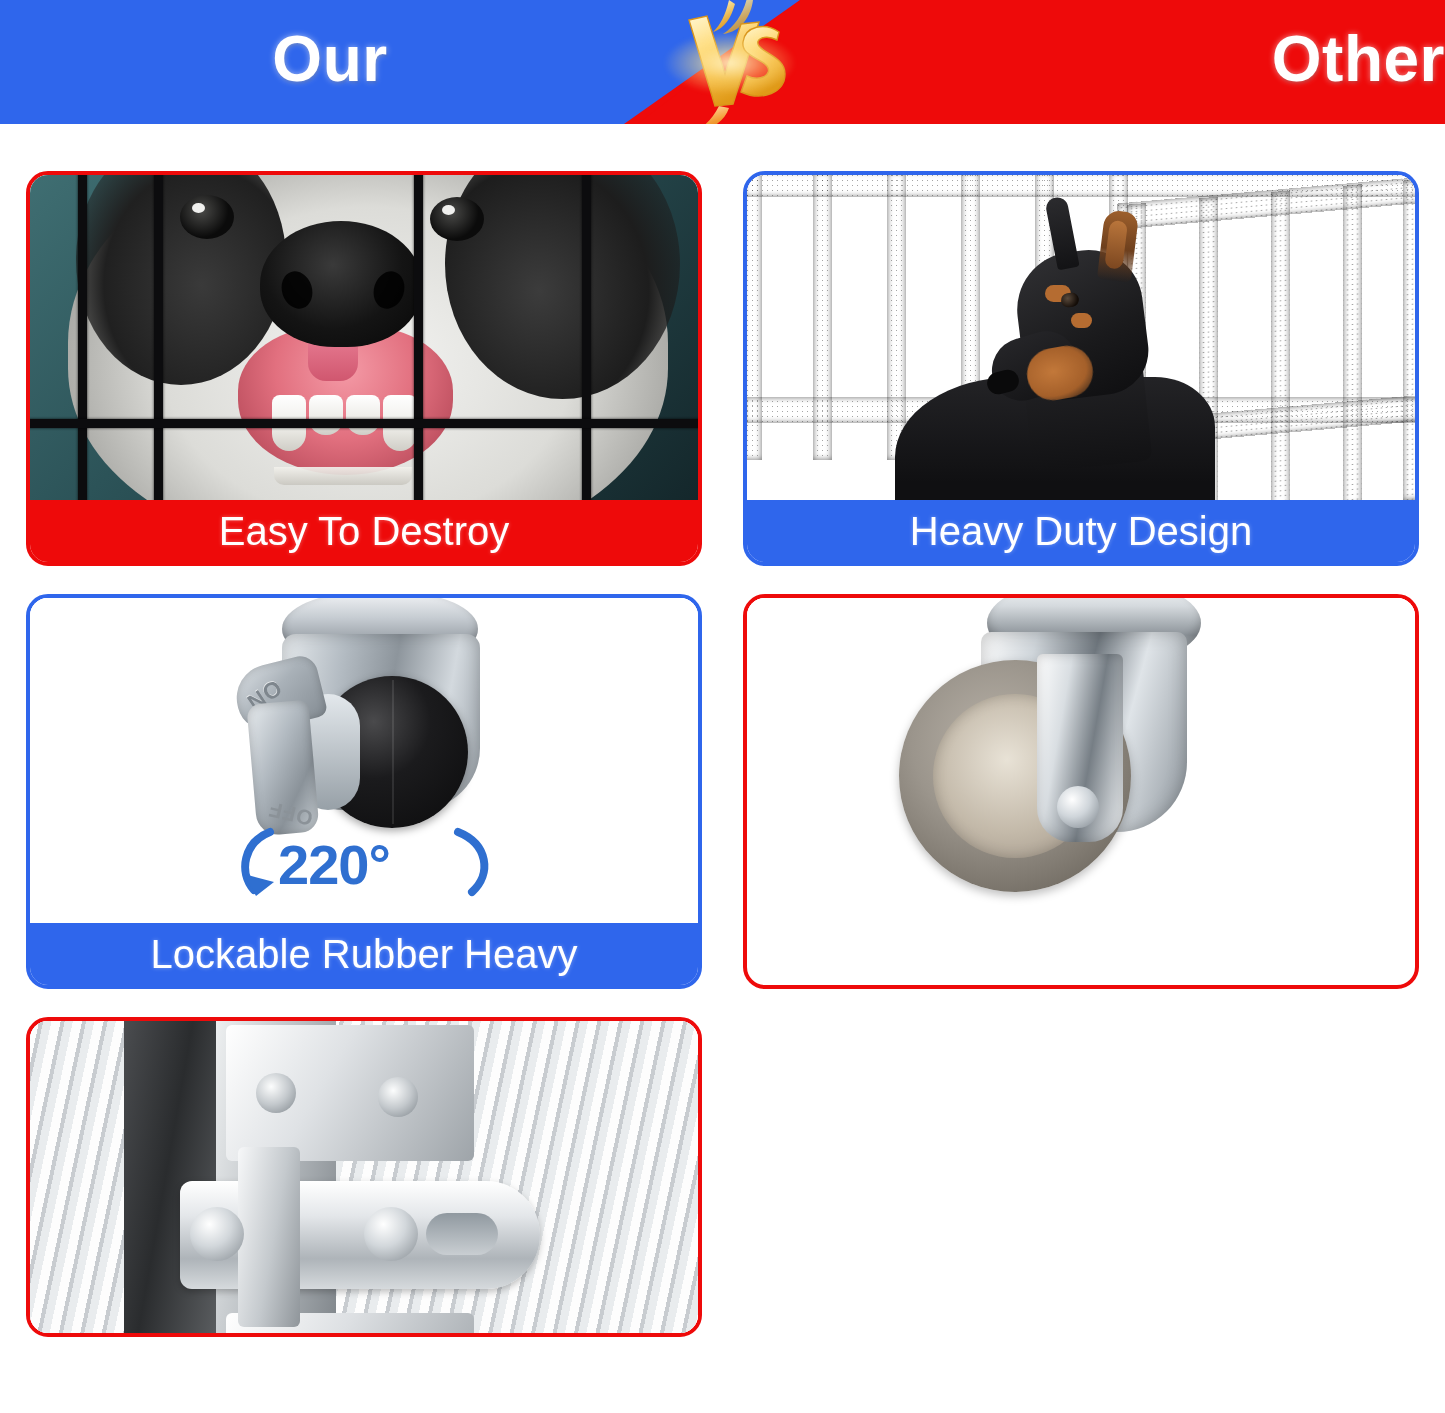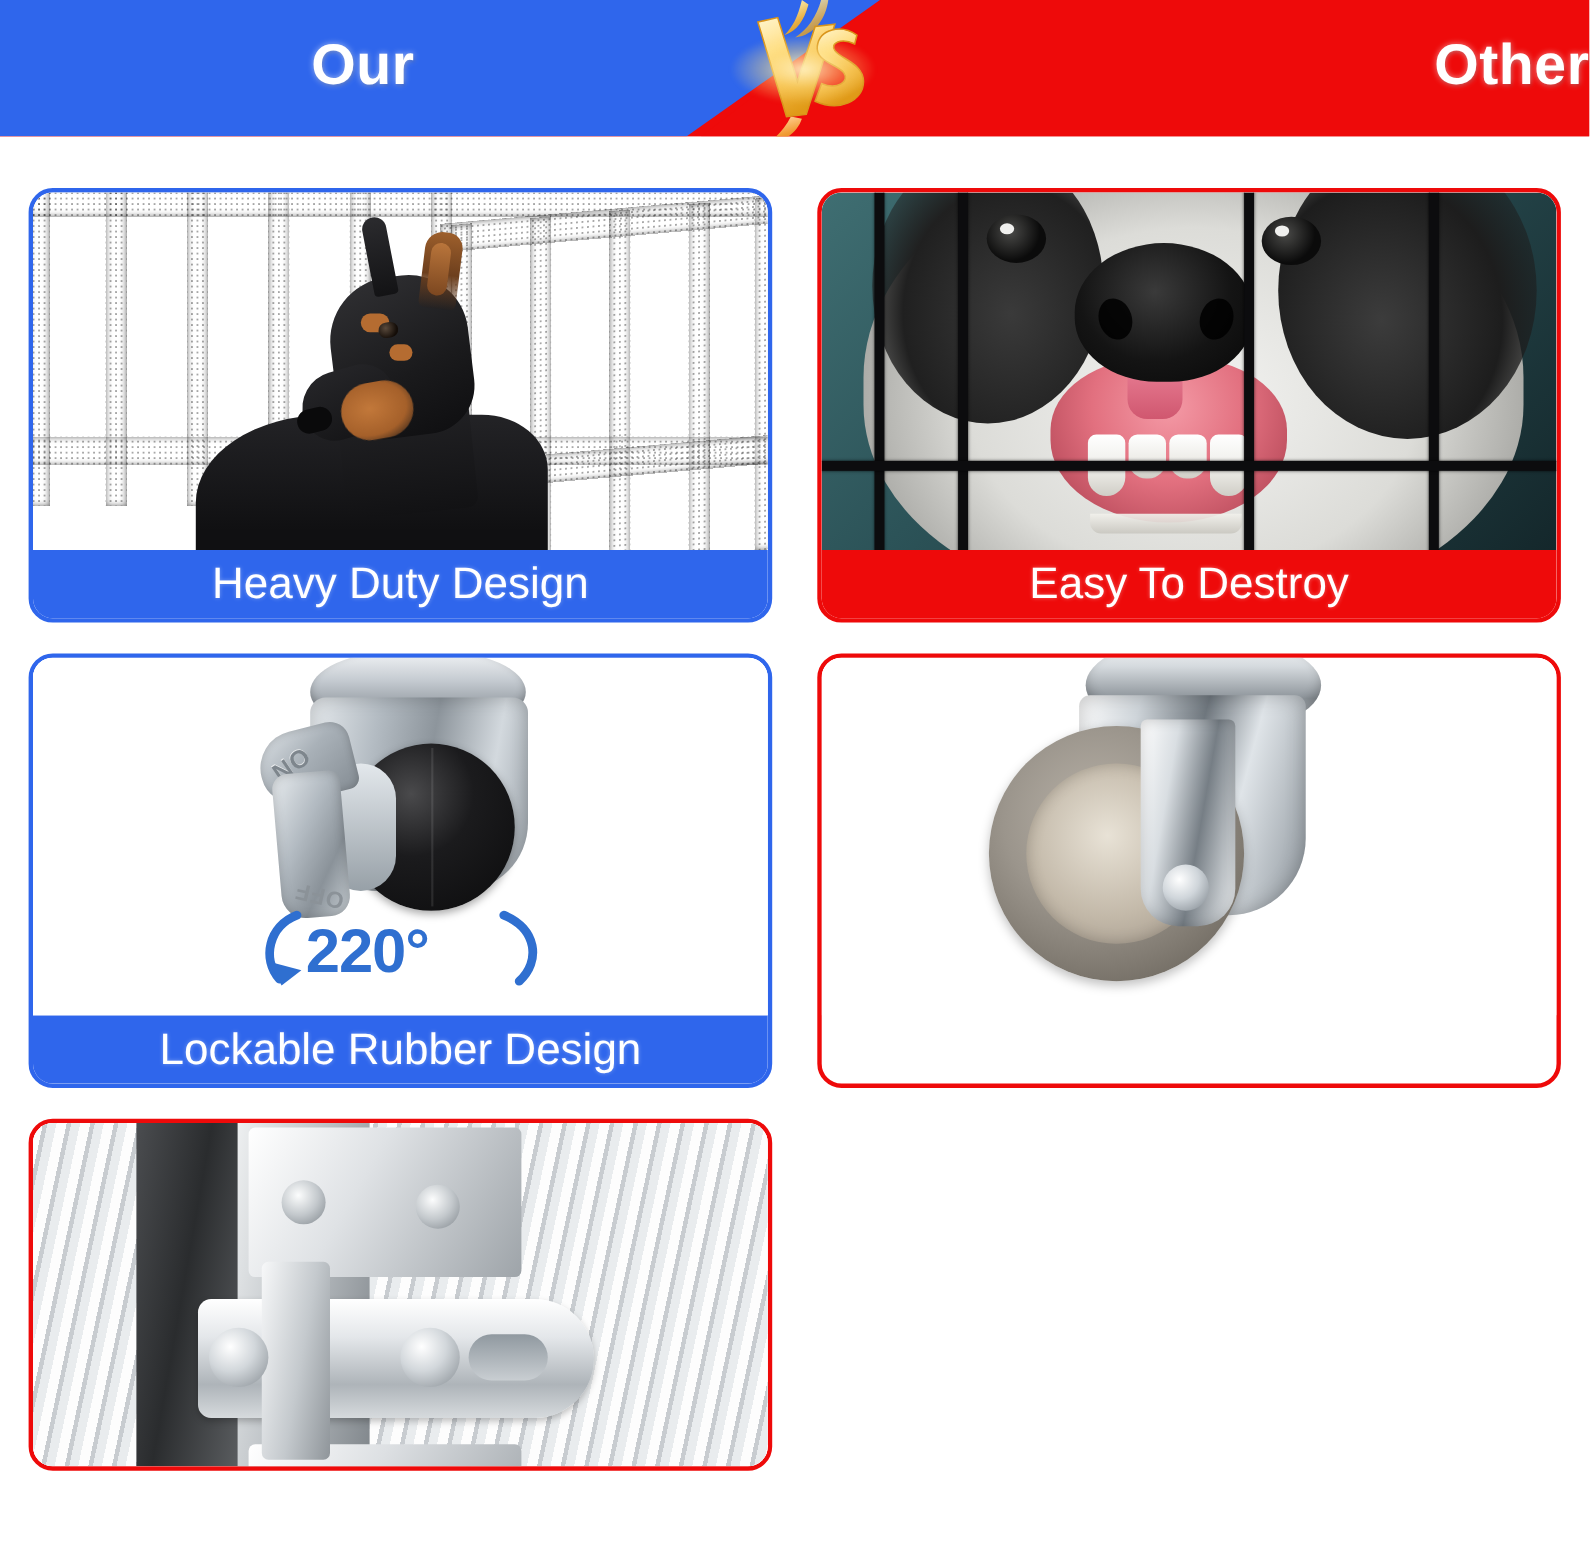--- a/index.html
+++ b/index.html
@@ -40,21 +40,21 @@
     left: 0; top: 0;
     width: 1445px; height: 124px;
     background: #ee0a0a;
     clip-path: polygon(55.4% 0, 100% 0, 100% 100%, 44.1% 100%);
   }
   .header-title {
     position: absolute;
     top: 0;
     height: 124px;
     line-height: 118px;
-    font-size: 52px;
+    font-size: 64px;
     font-weight: bold;
     color: #ffffff;
     letter-spacing: 0.5px;
     text-shadow: 0 0 6px rgba(255,255,255,0.55), 1px 2px 3px rgba(0,0,0,0.18);
     white-space: nowrap;
   }
   .title-our   { left: 0;   width: 660px; text-align: center; }
   .title-other { right: 0;  width: 680px; text-align: right; }
 
   
@@ -715,60 +715,20 @@
         <path d="M124 34 C 110 24, 90 28, 88 44 C 86 58, 106 60, 112 68
                  C 118 76, 106 84, 92 78 L 86 94 C 108 104, 130 94, 130 76
                  C 130 60, 110 56, 104 48 C 99 41, 110 36, 122 42 Z" fill="url(#goldg)" stroke="#d9941a" stroke-width="1.4"></path>
       </svg>
     </div>
   </div>
 
   <div class="grid">
 
     <div class="row row1">
-
-      <div class="card ours">
-        <div class="photo">
-          <div class="crate">
-            <div class="bar v tex" style="left:-4px;"></div>
-            <div class="bar v tex" style="left:66px;"></div>
-            <div class="bar v tex" style="left:140px;"></div>
-            <div class="bar v tex" style="left:214px;"></div>
-            <div class="bar v tex" style="left:288px;"></div>
-            <div class="bar v tex" style="left:362px;"></div>
-            <div class="bar h tex" style="top:-4px;"></div>
-            <div class="bar h tex" style="top:222px;"></div>
-
-            <div class="door">
-              <div class="bar v tex" style="left:6px;  top:10px; bottom:10px;"></div>
-              <div class="bar v tex" style="left:78px; top:10px; bottom:10px;"></div>
-              <div class="bar v tex" style="left:150px;top:10px; bottom:10px;"></div>
-              <div class="bar v tex" style="left:222px;top:10px; bottom:10px;"></div>
-              <div class="bar v tex" style="left:282px;top:10px; bottom:10px;"></div>
-              <div class="bar h tex" style="top:8px;"></div>
-              <div class="bar h tex" style="top:226px;"></div>
-            </div>
-
-            <div class="dober">
-              <div class="d-body"></div>
-              <div class="d-neck"></div>
-              <div class="d-head"></div>
-              <div class="d-muzzle"></div>
-              <div class="d-tan-cheek"></div>
-              <div class="d-nose"></div>
-              <div class="d-tan-brow"></div>
-              <div class="d-tan-brow2"></div>
-              <div class="d-eye"></div>
-              <div class="d-ear-l"></div>
-              <div class="d-ear-r"></div>
-            </div>
-          </div>
-        </div>
-        <div class="caption">Heavy Duty Design</div>
-      </div>
 
       <div class="card other">
         <div class="photo">
           <div class="husky-scene">
             <div class="h-head"></div>
             <div class="h-mask-l"></div>
             <div class="h-mask-r"></div>
             <div class="h-eye l"></div>
             <div class="h-eye r"></div>
             <div class="h-mouth"></div>
@@ -786,20 +746,60 @@
 
             <div class="wire v" style="left:48px;"></div>
             <div class="wire v" style="left:124px;"></div>
             <div class="wire v" style="left:384px;"></div>
             <div class="wire v" style="left:552px;"></div>
             <div class="wire h" style="top:244px;"></div>
           </div>
         </div>
         <div class="caption">Easy To Destroy</div>
       </div>
+
+      <div class="card ours">
+        <div class="photo">
+          <div class="crate">
+            <div class="bar v tex" style="left:-4px;"></div>
+            <div class="bar v tex" style="left:66px;"></div>
+            <div class="bar v tex" style="left:140px;"></div>
+            <div class="bar v tex" style="left:214px;"></div>
+            <div class="bar v tex" style="left:288px;"></div>
+            <div class="bar v tex" style="left:362px;"></div>
+            <div class="bar h tex" style="top:-4px;"></div>
+            <div class="bar h tex" style="top:222px;"></div>
+
+            <div class="door">
+              <div class="bar v tex" style="left:6px;  top:10px; bottom:10px;"></div>
+              <div class="bar v tex" style="left:78px; top:10px; bottom:10px;"></div>
+              <div class="bar v tex" style="left:150px;top:10px; bottom:10px;"></div>
+              <div class="bar v tex" style="left:222px;top:10px; bottom:10px;"></div>
+              <div class="bar v tex" style="left:282px;top:10px; bottom:10px;"></div>
+              <div class="bar h tex" style="top:8px;"></div>
+              <div class="bar h tex" style="top:226px;"></div>
+            </div>
+
+            <div class="dober">
+              <div class="d-body"></div>
+              <div class="d-neck"></div>
+              <div class="d-head"></div>
+              <div class="d-muzzle"></div>
+              <div class="d-tan-cheek"></div>
+              <div class="d-nose"></div>
+              <div class="d-tan-brow"></div>
+              <div class="d-tan-brow2"></div>
+              <div class="d-eye"></div>
+              <div class="d-ear-l"></div>
+              <div class="d-ear-r"></div>
+            </div>
+          </div>
+        </div>
+        <div class="caption">Heavy Duty Design</div>
+      </div>
     </div>
 
     <div class="row row2">
 
       <div class="card ours">
         <div class="photo">
           <div class="wheel-scene">
 
             <div class="cast-bolt"></div>
             <div class="cast-top"></div>
@@ -819,21 +819,21 @@
             <div class="deg-wrap">
               <svg width="300" height="86" viewBox="0 0 300 86">
                 <path d="M50 6 C 24 16, 18 46, 34 64" fill="none" stroke="#2F6FD0" stroke-width="8" stroke-linecap="round"></path>
                 <path d="M24 48 L 36 70 L 54 56 Z" fill="#2F6FD0"></path>
                 <path d="M238 6 C 268 18, 272 48, 252 66" fill="none" stroke="#2F6FD0" stroke-width="8" stroke-linecap="round"></path>
               </svg>
               <div class="deg-text">220°</div>
             </div>
           </div>
         </div>
-        <div class="caption">Lockable Rubber Design</div>
+        <div class="caption">Lockable Rubber Heavy</div>
       </div>
 
       <div class="card other">
         <div class="photo">
           <div class="nyl-scene">
             <div class="nyl-bolt"></div>
             <div class="nyl-top"></div>
             <div class="nyl-wheel"></div>
             <div class="nyl-fork"></div>
             <div class="nyl-bracket"></div>

